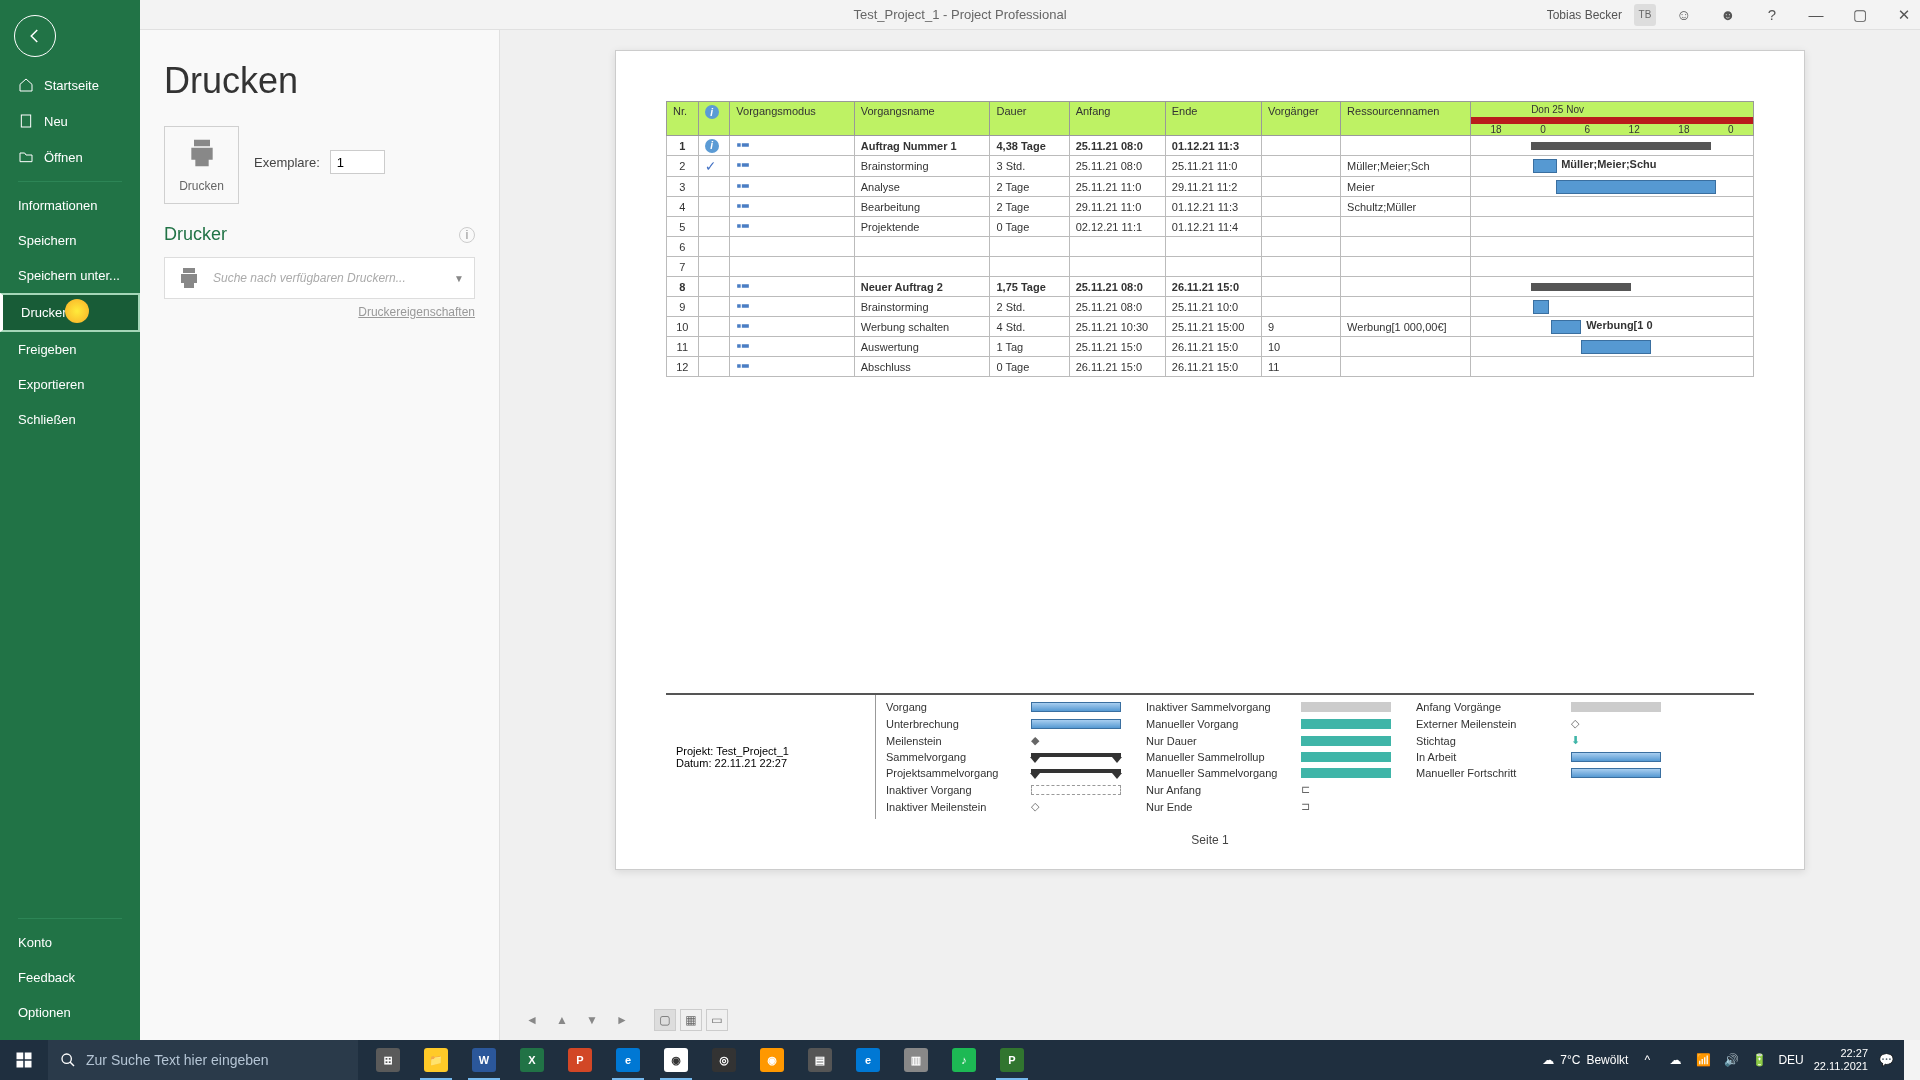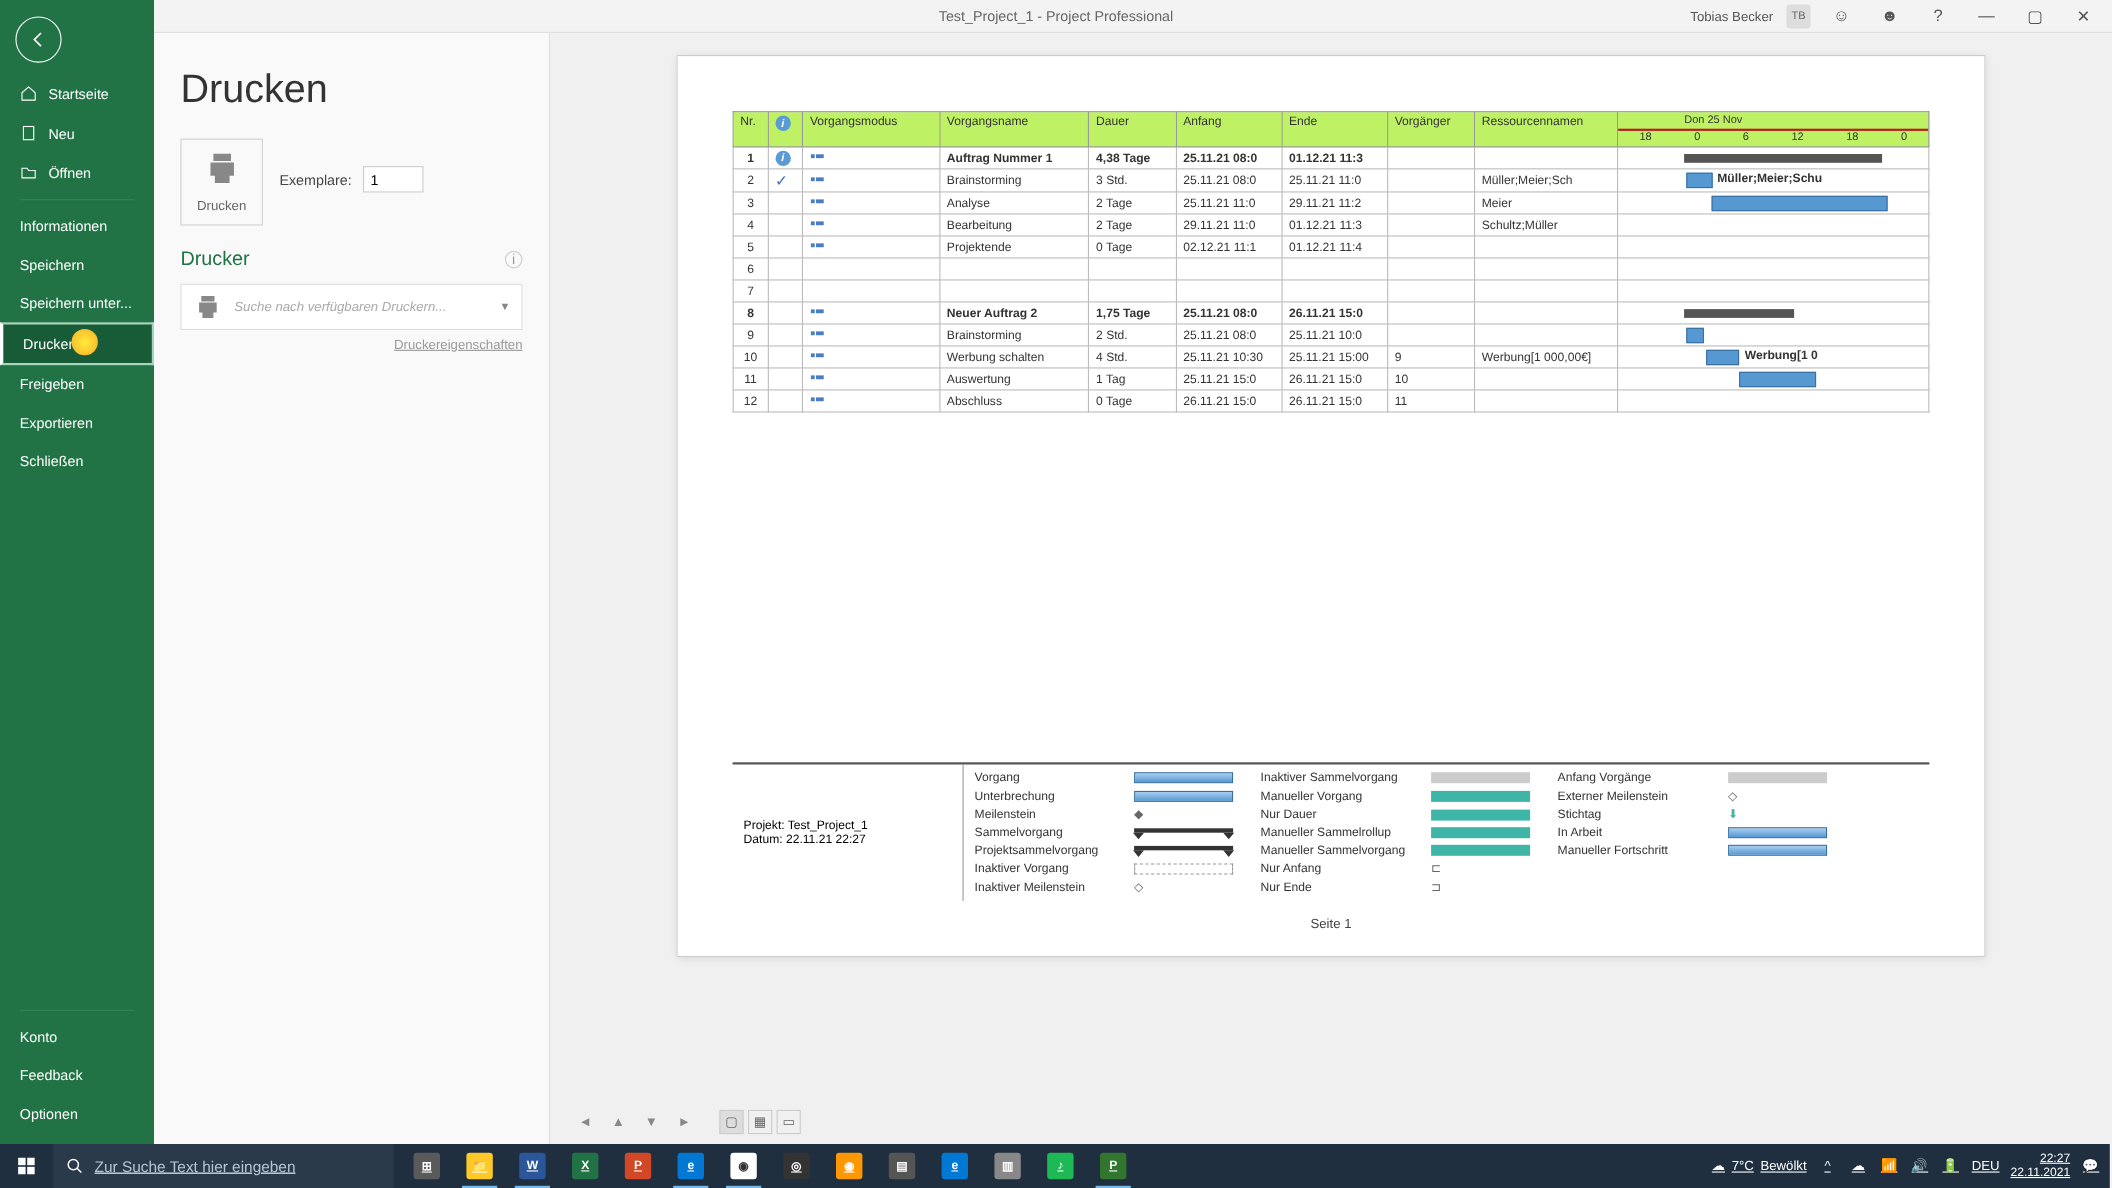--- a/index.html
+++ b/index.html
@@ -1,21 +1,21 @@
 <!DOCTYPE html>
 <html><head>
 <meta charset="utf-8">
 <style>
 * { margin: 0; padding: 0; box-sizing: border-box; font-family: 'Segoe UI', Tahoma, Geneva, sans-serif; }
 body { width: 1920px; height: 1080px; overflow: hidden; background: #f3f3f3; position: relative; }
 
 
 .titlebar { height: 30px; background: #f3f3f3; display: flex; align-items: center; position: relative; border-bottom: 1px solid #e0e0e0; }
 .titlebar-title { position: absolute; left: 50%; transform: translateX(-50%); font-size: 13px; color: #666; }
-.titlebar-right { margin-left: auto; display: flex; align-items: center; gap: 12px; padding-right: 10px; }
+.titlebar-right { margin-left: auto; display: flex; align-items: center; gap: 12px; }
 .user-name { font-size: 12px; color: #555; }
 .user-badge { width: 22px; height: 22px; background: #ddd; border-radius: 3px; display: flex; align-items: center; justify-content: center; font-size: 10px; color: #666; }
 .titlebar-icon { width: 32px; height: 28px; display: flex; align-items: center; justify-content: center; color: #555; cursor: pointer; font-size: 15px; }
 
 
 .sidebar { position: absolute; left: 0; top: 0; width: 140px; height: calc(100% - 40px); background: #217346; color: white; }
 .back-btn { width: 42px; height: 42px; display: flex; align-items: center; justify-content: center; margin: 15px 0 10px 14px; cursor: pointer; border: 1.5px solid white; border-radius: 50%; }
 .back-btn svg { width: 18px; height: 18px; fill: white; }
 .sidebar-item { padding: 10px 18px; font-size: 13px; cursor: pointer; display: flex; align-items: center; gap: 10px; }
 .sidebar-item.active { background: #185c37; border: 2px solid #a5d6b8; border-left: 3px solid white; position: relative; }
@@ -83,21 +83,21 @@
 
 .preview-nav { position: absolute; bottom: 8px; left: 0; right: 0; display: flex; align-items: center; padding: 0 20px; font-size: 12px; color: #666; }
 .page-counter { flex: 1; }
 .nav-arrows { display: flex; gap: 6px; margin-right: 20px; }
 .nav-btn { width: 24px; height: 24px; display: flex; align-items: center; justify-content: center; cursor: pointer; color: #888; }
 .view-toggles { display: flex; gap: 4px; }
 .view-toggle { width: 22px; height: 22px; border: 1px solid #ccc; display: flex; align-items: center; justify-content: center; cursor: pointer; }
 .view-toggle.active { background: #ddd; }
 
 
-.taskbar { position: absolute; bottom: 0; left: 0; right: 2px; height: 40px; background: #1f2f3f; display: flex; align-items: center; color: white; text-decoration: underline; }
+.taskbar { position: absolute; bottom: 0; left: 0; right: 16px; height: 40px; background: #1f2f3f; display: flex; align-items: center; color: white; }
 .start-btn { width: 48px; height: 40px; display: flex; align-items: center; justify-content: center; cursor: pointer; }
 .start-btn svg { width: 18px; height: 18px; fill: white; }
 .search-box { background: #2a3a4a; height: 40px; width: 310px; display: flex; align-items: center; padding: 0 12px; gap: 10px; }
 .search-box svg { width: 16px; height: 16px; fill: white; }
 .search-text { color: #b5c5d5; font-size: 14px; }
 .task-icons { display: flex; gap: 4px; margin-left: 8px; }
 .task-app { width: 44px; height: 40px; display: flex; align-items: center; justify-content: center; cursor: pointer; position: relative; }
 .task-app.running::after { content:''; position: absolute; bottom: 0; left: 6px; right: 6px; height: 2px; background: #76b9ed; }
 .app-ico { width: 24px; height: 24px; border-radius: 3px; display: flex; align-items: center; justify-content: center; font-size: 11px; font-weight: bold; color: white; }
 .tray { margin-left: auto; display: flex; align-items: center; gap: 10px; padding-right: 8px; font-size: 12px; }
@@ -223,21 +223,21 @@
                   <div class="info-i">i</div>
                 </th>
               <th style="width:110px">Vorgangsmodus</th>
               <th style="width:120px">Vorgangsname</th>
               <th style="width:70px">Dauer</th>
               <th style="width:85px">Anfang</th>
               <th style="width:85px">Ende</th>
               <th style="width:70px">Vorgänger</th>
               <th style="width:115px">Ressourcennamen</th>
               <th style="width:250px; padding:0">
-                <div style="border-bottom:2px solid #b91c1c; padding:2px 60px; font-size:10px">Don 25 Nov</div>
+                <div style="border-bottom:7px solid #b91c1c; padding:2px 60px; font-size:10px">Don 25 Nov</div>
                 <div style="display:flex; justify-content:space-around; font-size:10px">
                   <span>18</span>
                   <span>0</span>
                   <span>6</span>
                   <span>12</span>
                   <span>18</span>
                   <span>0</span>
                 </div>
               </th>
             </tr>

